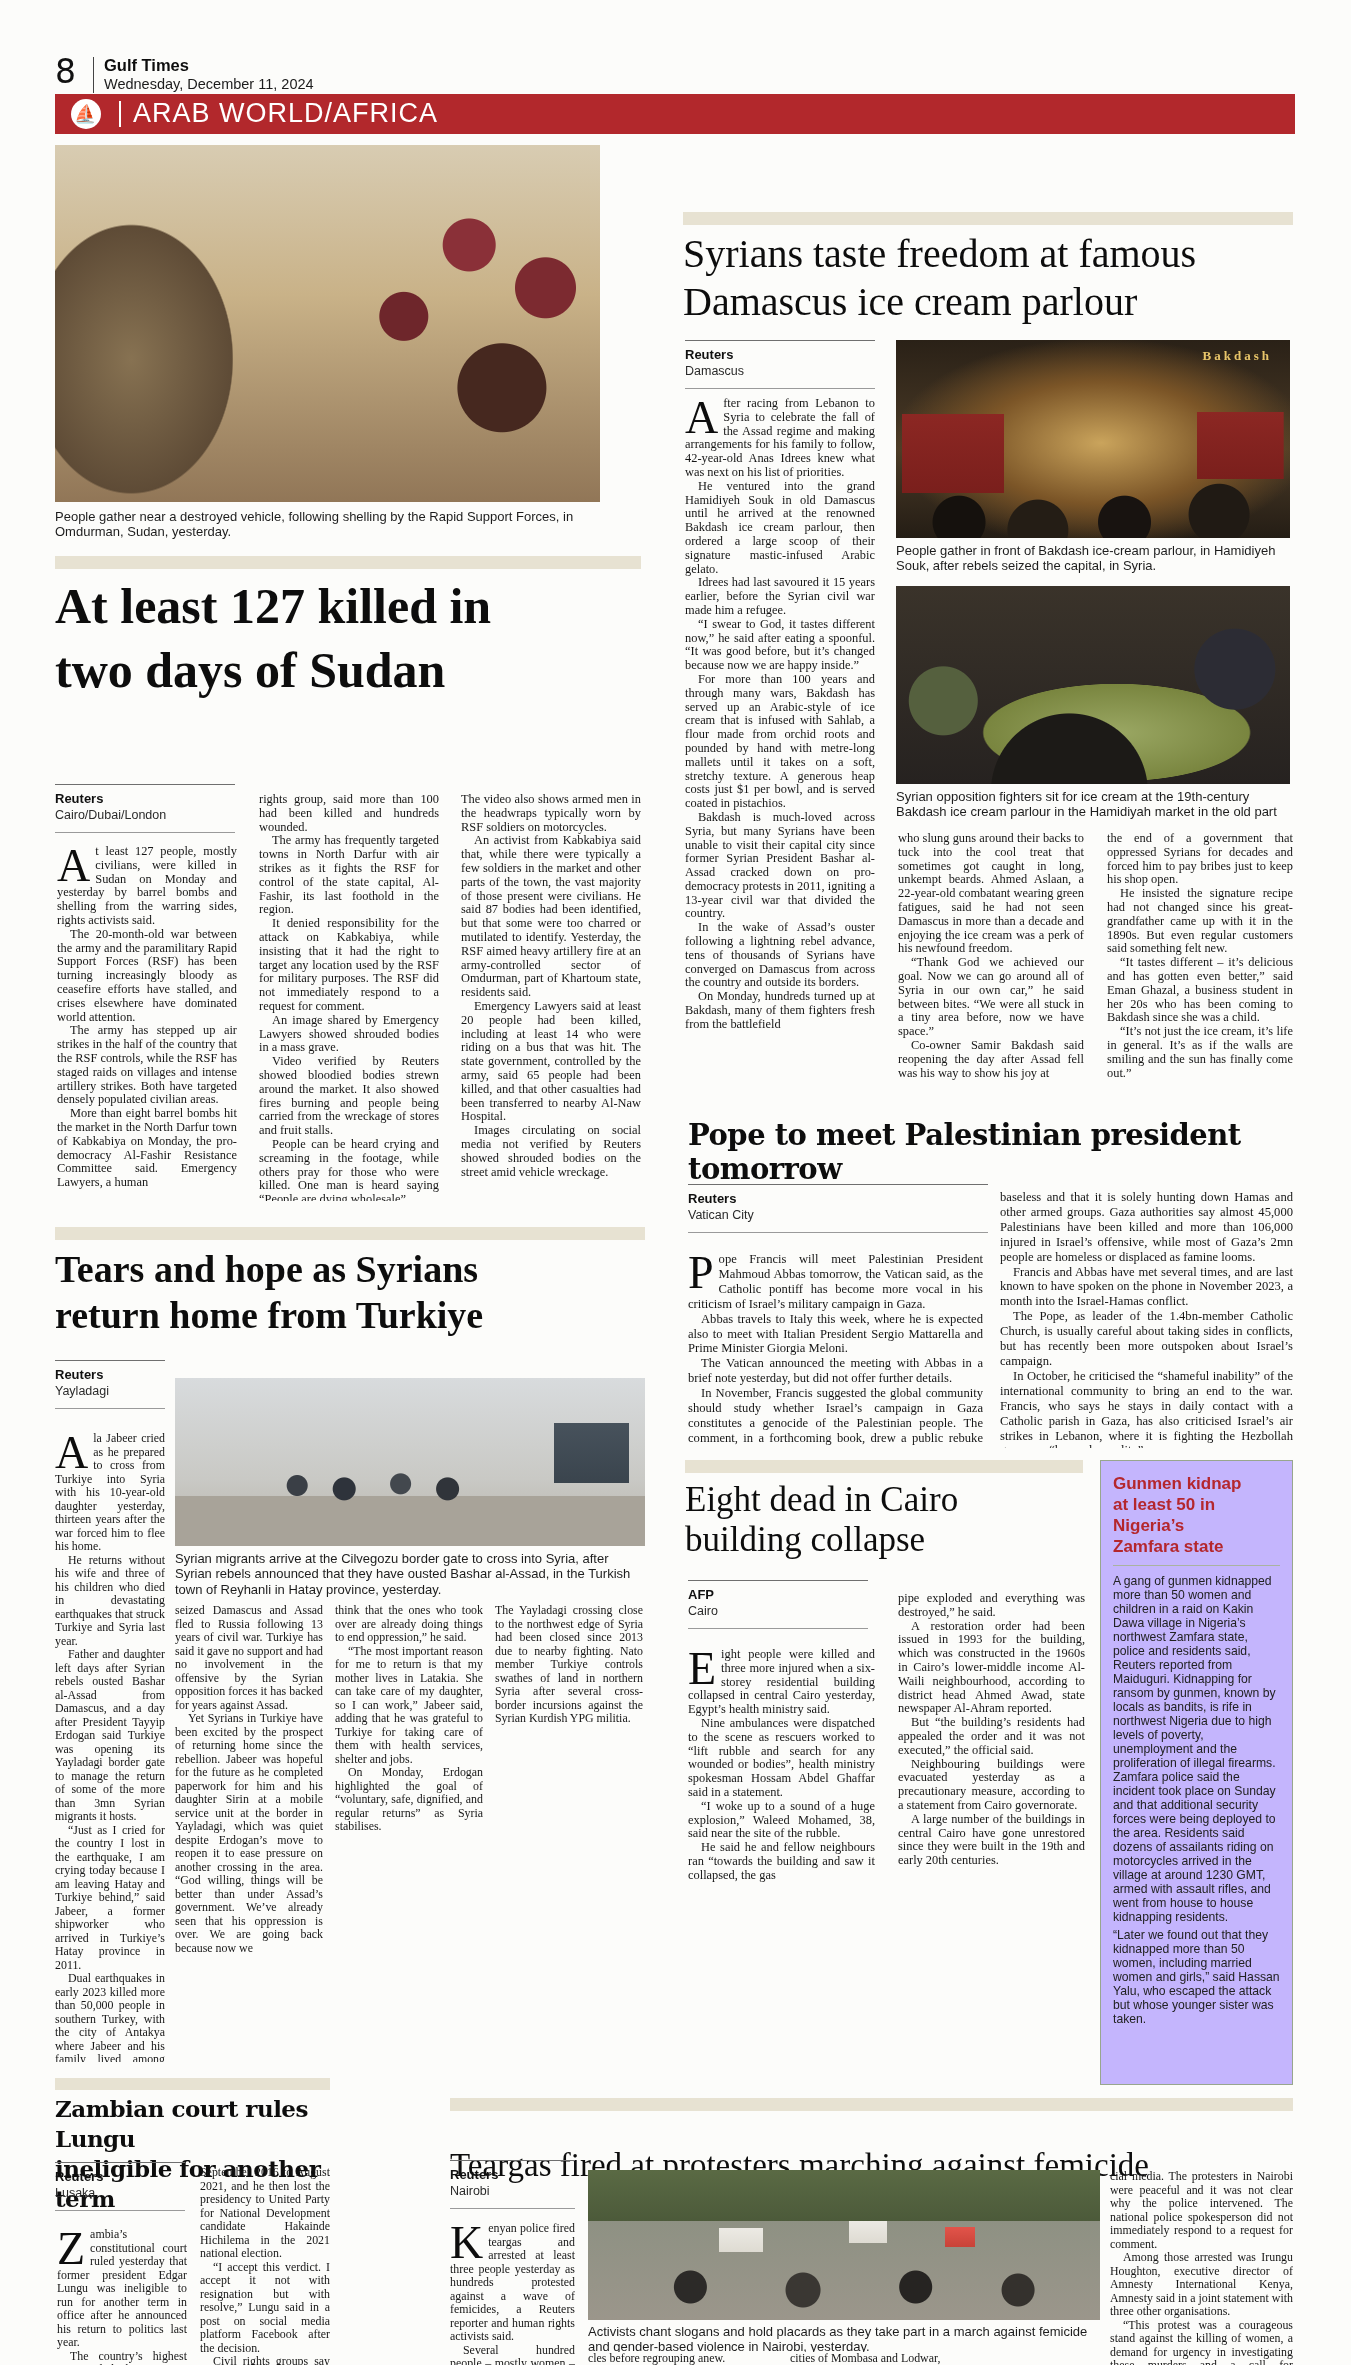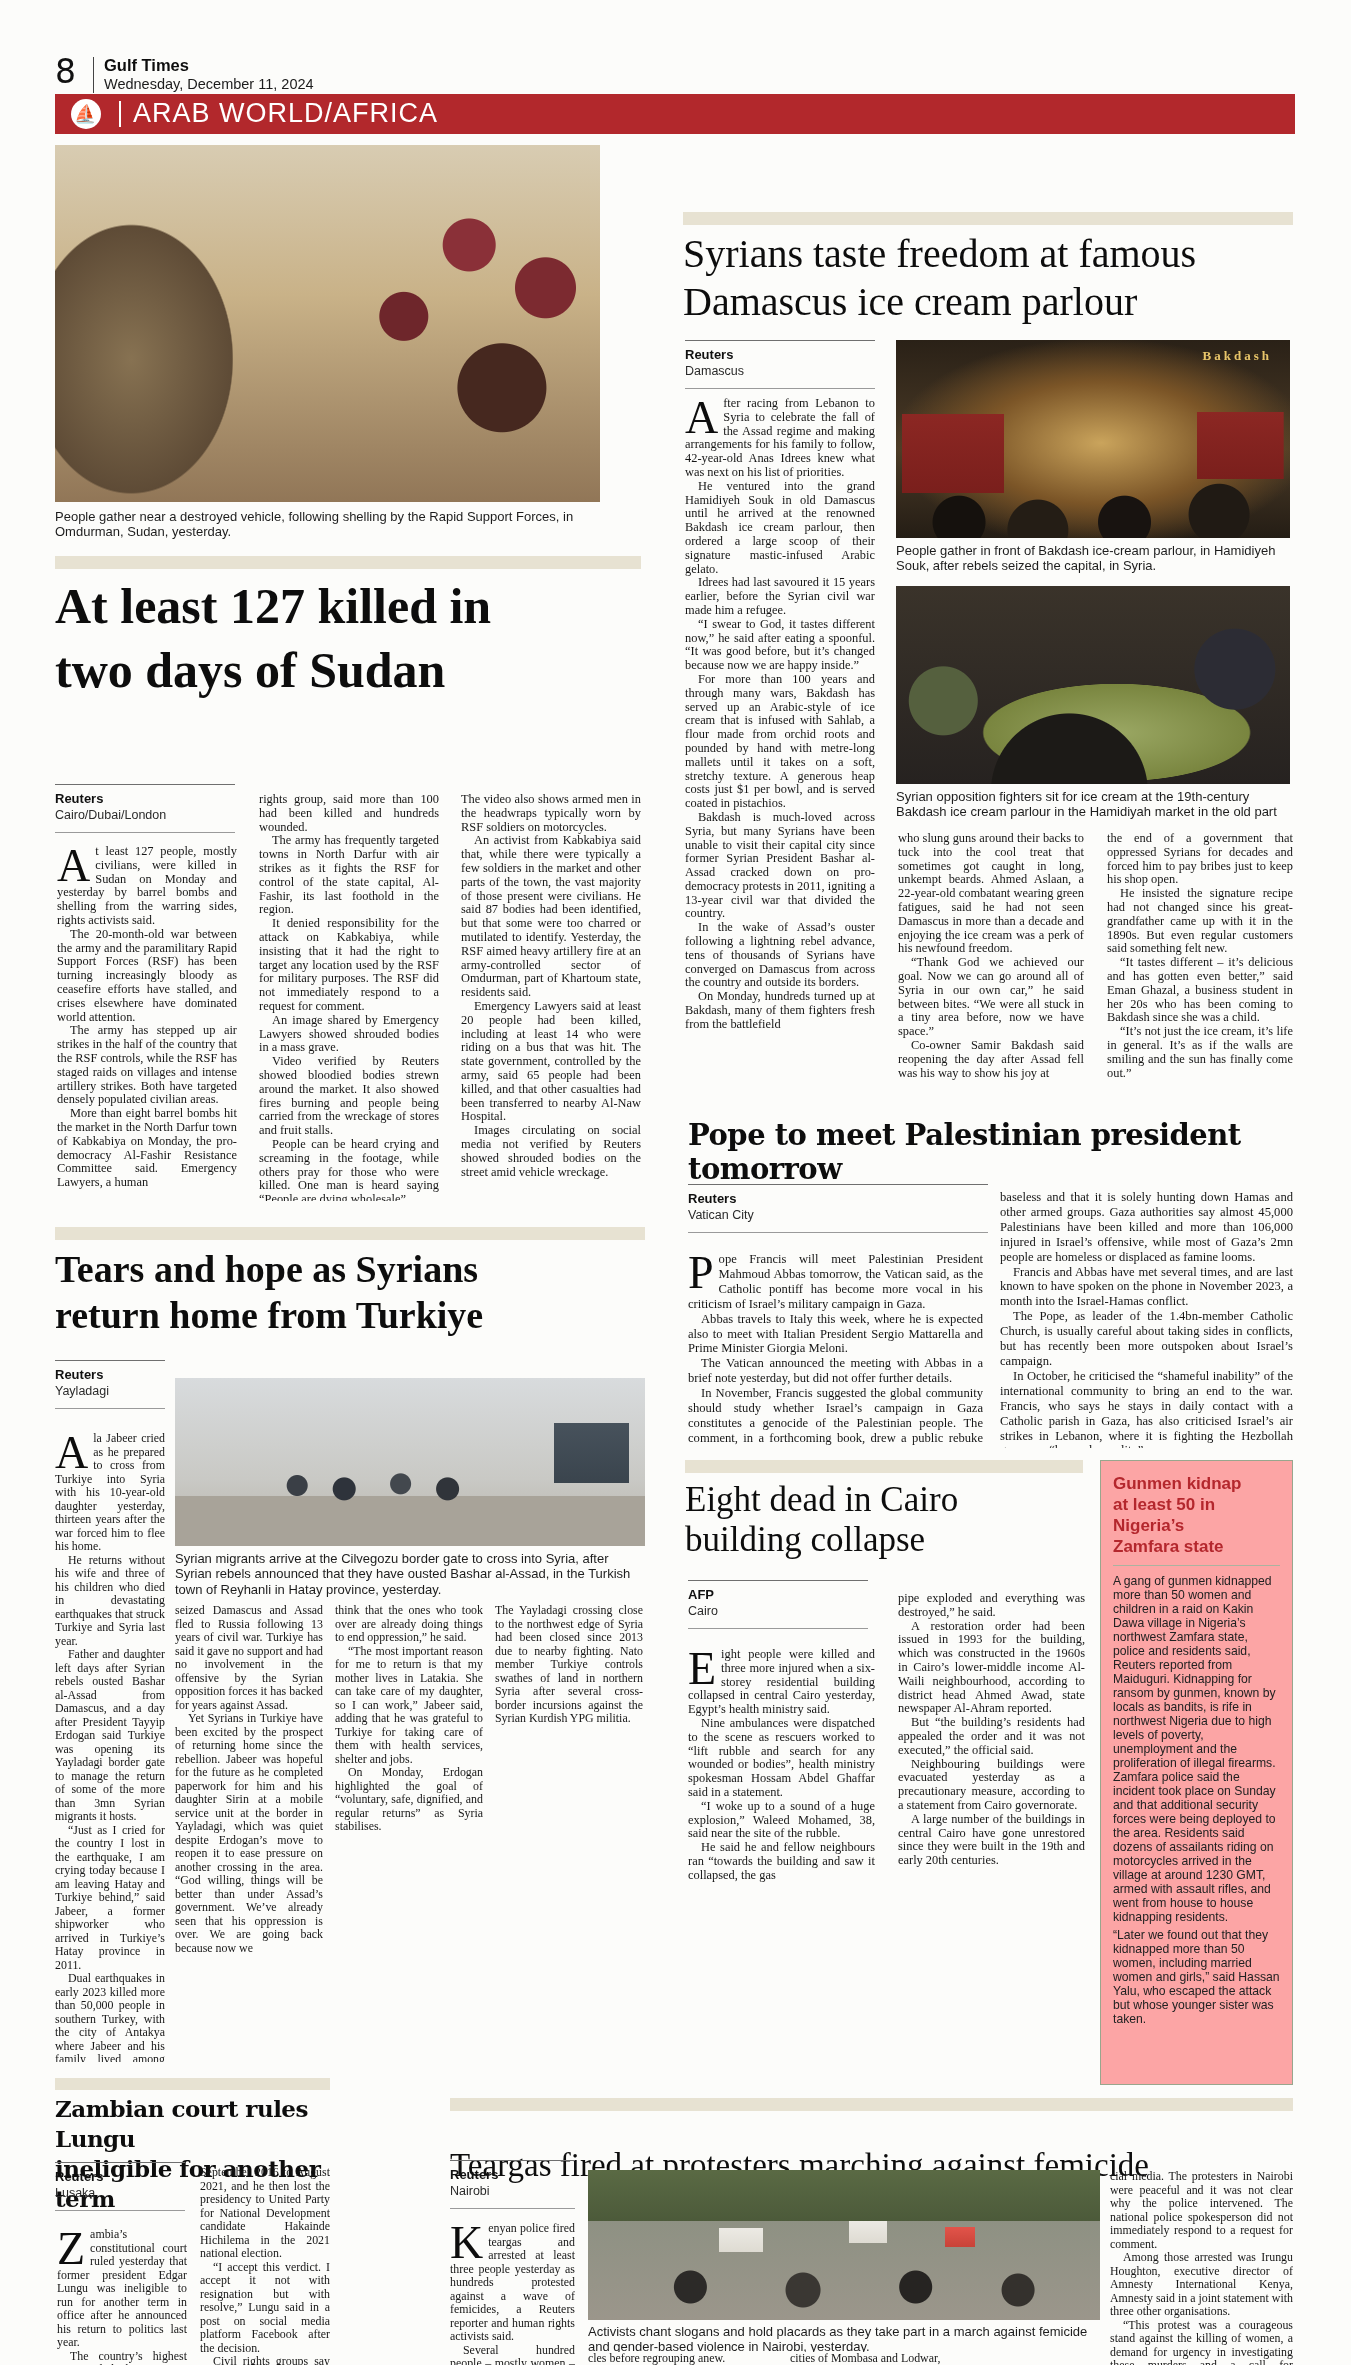--- a/index.html
+++ b/index.html
@@ -87,21 +87,21 @@
       linear-gradient(#eceae4, #dedbd2) 55% 40% / 38px 22px no-repeat,
       linear-gradient(#e2544a, #c84238) 74% 44% / 30px 20px no-repeat,
       radial-gradient(circle at 20% 78%, #2c2a28 16px, rgba(0,0,0,0) 17px),
       radial-gradient(circle at 42% 80%, #3a3733 17px, rgba(0,0,0,0) 18px),
       radial-gradient(circle at 64% 78%, #262422 16px, rgba(0,0,0,0) 17px),
       radial-gradient(circle at 84% 80%, #34312d 16px, rgba(0,0,0,0) 17px),
       linear-gradient(#5a6a44, #4c5a3a) 0 0 / 100% 34% no-repeat,
       linear-gradient(180deg, #8e9183 34%, #9b968b 100%); }
 
   
-  .box { position:absolute; background:#fca5a5; border:1px solid #98a68d; padding:12px;
+  .box { position:absolute; background:#c4b5fd; border:1px solid #98a68d; padding:12px;
          box-sizing:border-box; font-family:"Liberation Sans", sans-serif; overflow:hidden; }
   .box h3 { margin:0 0 8px; font-size:17px; line-height:21px; color:#b4272d; font-weight:bold; }
   .box h3 p { margin:0; }
   .box .rule { border-top:1px solid #aab3a0; margin-bottom:8px; }
   .box .bx-body p { margin:0 0 4px; font-size:12.2px; line-height:14px; color:#222;
                     text-align:left; text-indent:0; }
 </style>
 </head>
 <body>
 

